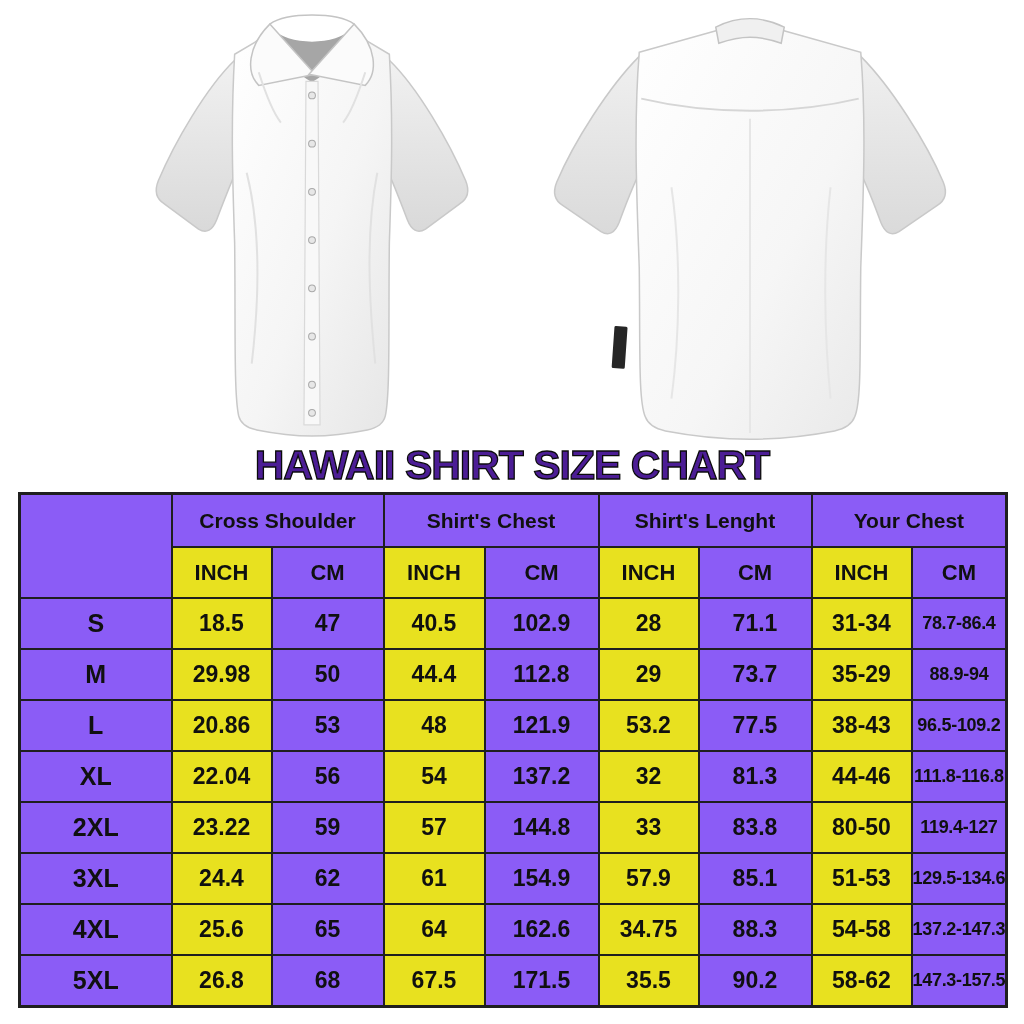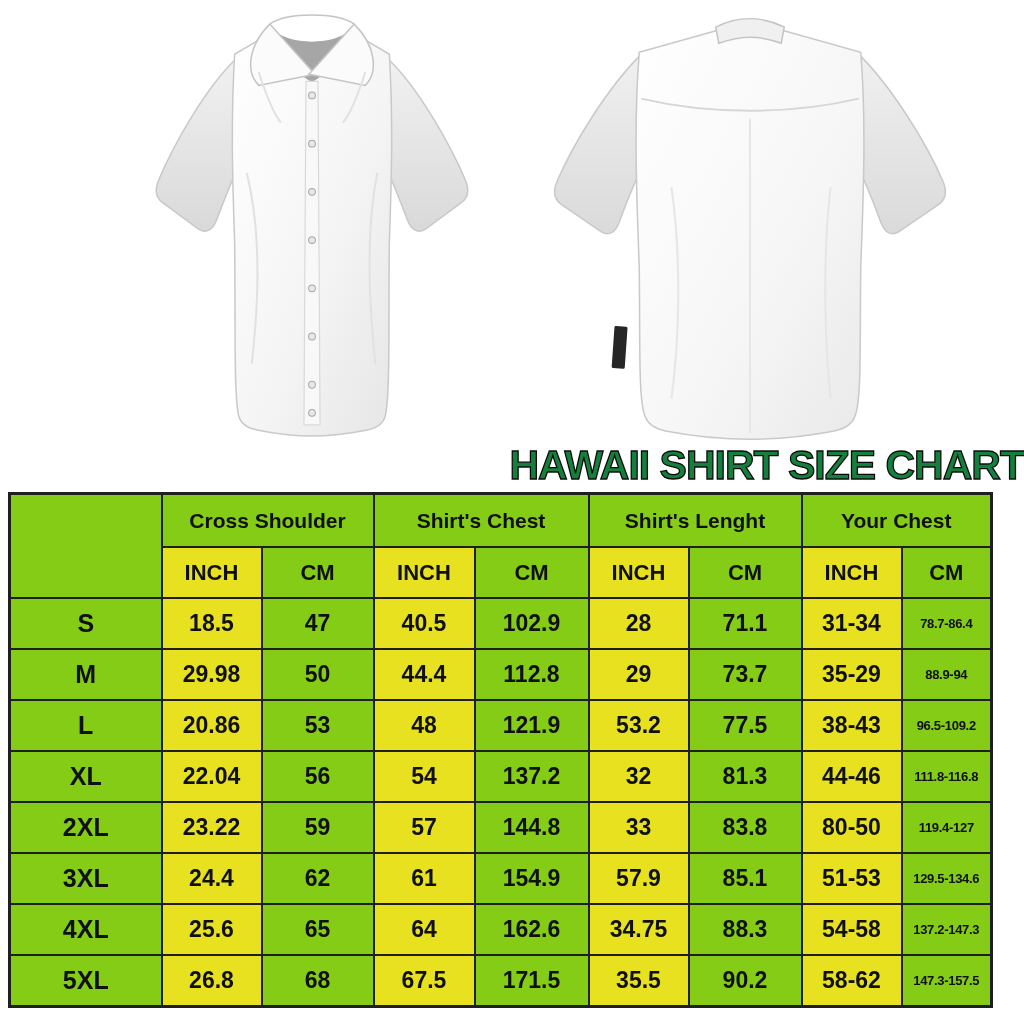--- a/index.html
+++ b/index.html
@@ -4,38 +4,38 @@
 <style>
   html,body{margin:0;padding:0;background:#ffffff;}
   .canvas{
     position:relative;width:1024px;height:1024px;background:#ffffff;
     font-family:"Liberation Sans",sans-serif;overflow:hidden;
   }
   .shirt-svg{position:absolute;}
   .shirt-front{left:146px;top:2px;width:332px;height:442px;}
   .shirt-back{left:538px;top:6px;width:424px;height:438px;}
   .title{
-    position:absolute;top:442px;left:0;width:100%;text-align:right;
-    font-size:41px;font-weight:bold;color:#15803d;letter-spacing:-1px;
+    position:absolute;top:442px;left:0;width:100%;text-align:center;
+    font-size:41px;font-weight:bold;color:#4c1d95;letter-spacing:-1px;
     -webkit-text-stroke:1.3px #0a0a0a;
   }
   table.size-table{
-    position:absolute;left:8px;top:492px;border-collapse:collapse;
-    table-layout:fixed;background:#84cc16;border:3px solid var(--border,#1f1f1f);
+    position:absolute;left:18px;top:492px;border-collapse:collapse;
+    table-layout:fixed;background:#8b5cf6;border:3px solid var(--border,#1f1f1f);
   }
   .size-table th,.size-table td{
     border:2px solid var(--border,#1f1f1f);font-weight:bold;text-align:center;
     vertical-align:middle;padding:0;color:#101010;white-space:nowrap;overflow:hidden;
   }
   .size-table th.group{font-size:21px;height:51px;}
   .size-table th.unit{font-size:22px;height:49px;}
   .size-table tbody tr{height:51px;}
   .size-table th.size{font-size:25px;}
   .size-table td{font-size:23px;}
-  .size-table td.small{font-size:13px;letter-spacing:-0.3px;}
+  .size-table td.small{font-size:18px;letter-spacing:-0.3px;}
   .hl{background:var(--hl,#e8e11f);}
 </style>
 </head>
 <body>
 
 <div class="canvas">
 
   <svg class="shirt-svg shirt-front" viewBox="0 0 330 440" aria-hidden="true">
     <defs>
       <linearGradient id="fBody" x1="0" y1="0" x2="1" y2="1">

